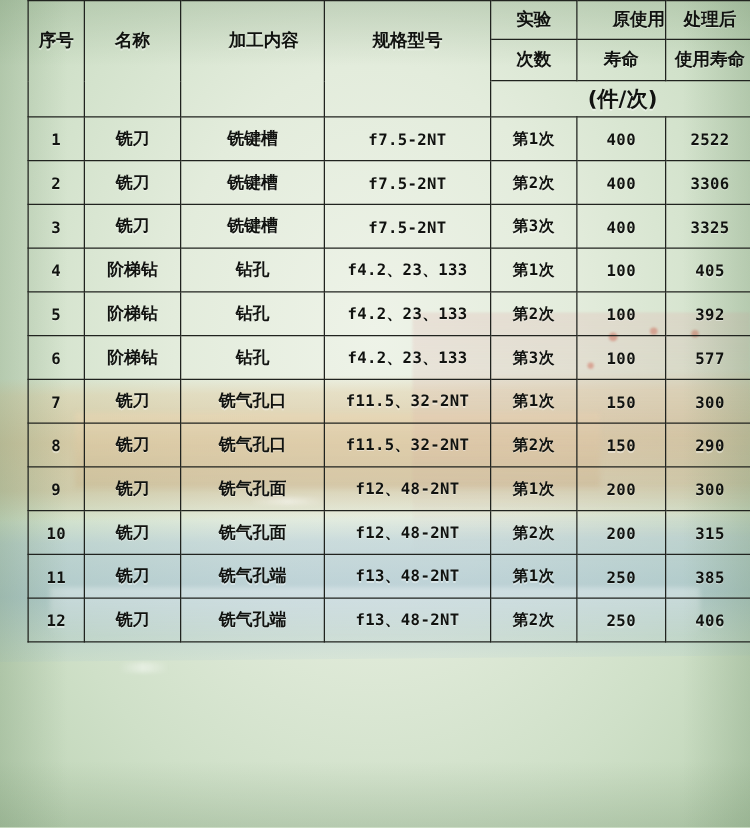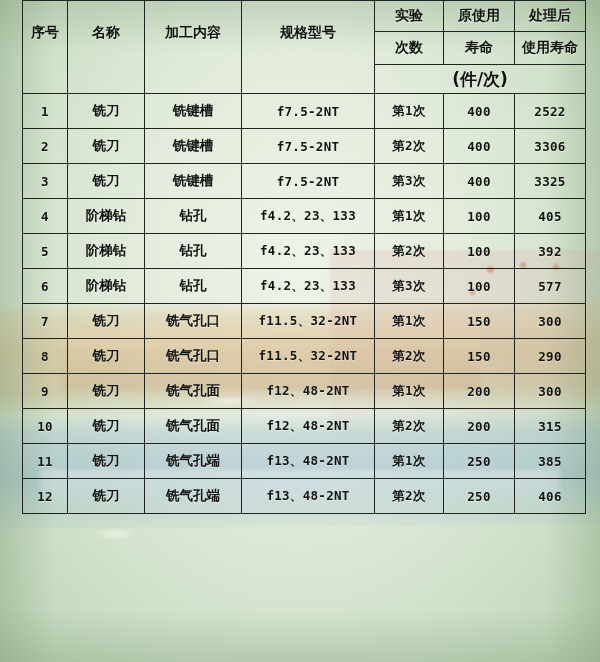--- a/index.html
+++ b/index.html
@@ -138,24 +138,24 @@
   td.num, td.spec, td.count {
     font-family: "DejaVu Sans Mono", monospace;
     font-size: 12.5px;
     letter-spacing: 0.3px;
   }
   thead th {
     font-size: 14px;
   }
   .h-seq { width: 44px; }
   .h-name { width: 76px; font-family: Liberation Mono, monospace; }
-  .h-proc { width: 96px; }
+  .h-proc { width: 96px; padding-left: 18px; }
   .h-spec { width: 132px; font-family: Liberation Serif, serif; }
   .h-times { width: 68px; margin-left: 20px; }
-  .h-orig { width: 70px; }
+  .h-orig { width: 70px; text-align: right; }
   .h-after { width: 70px; }
 
   .hdr-row1 th { height: 30px; }
   .hdr-row2 th { height: 32px; }
   .hdr-row3 th { height: 28px; font-size: 17px; }
   .no-top { border-top: none; }
   .no-bottom { border-bottom: none; }
   .unit-cell { font-size: 13px; }
 </style>
 </head>

